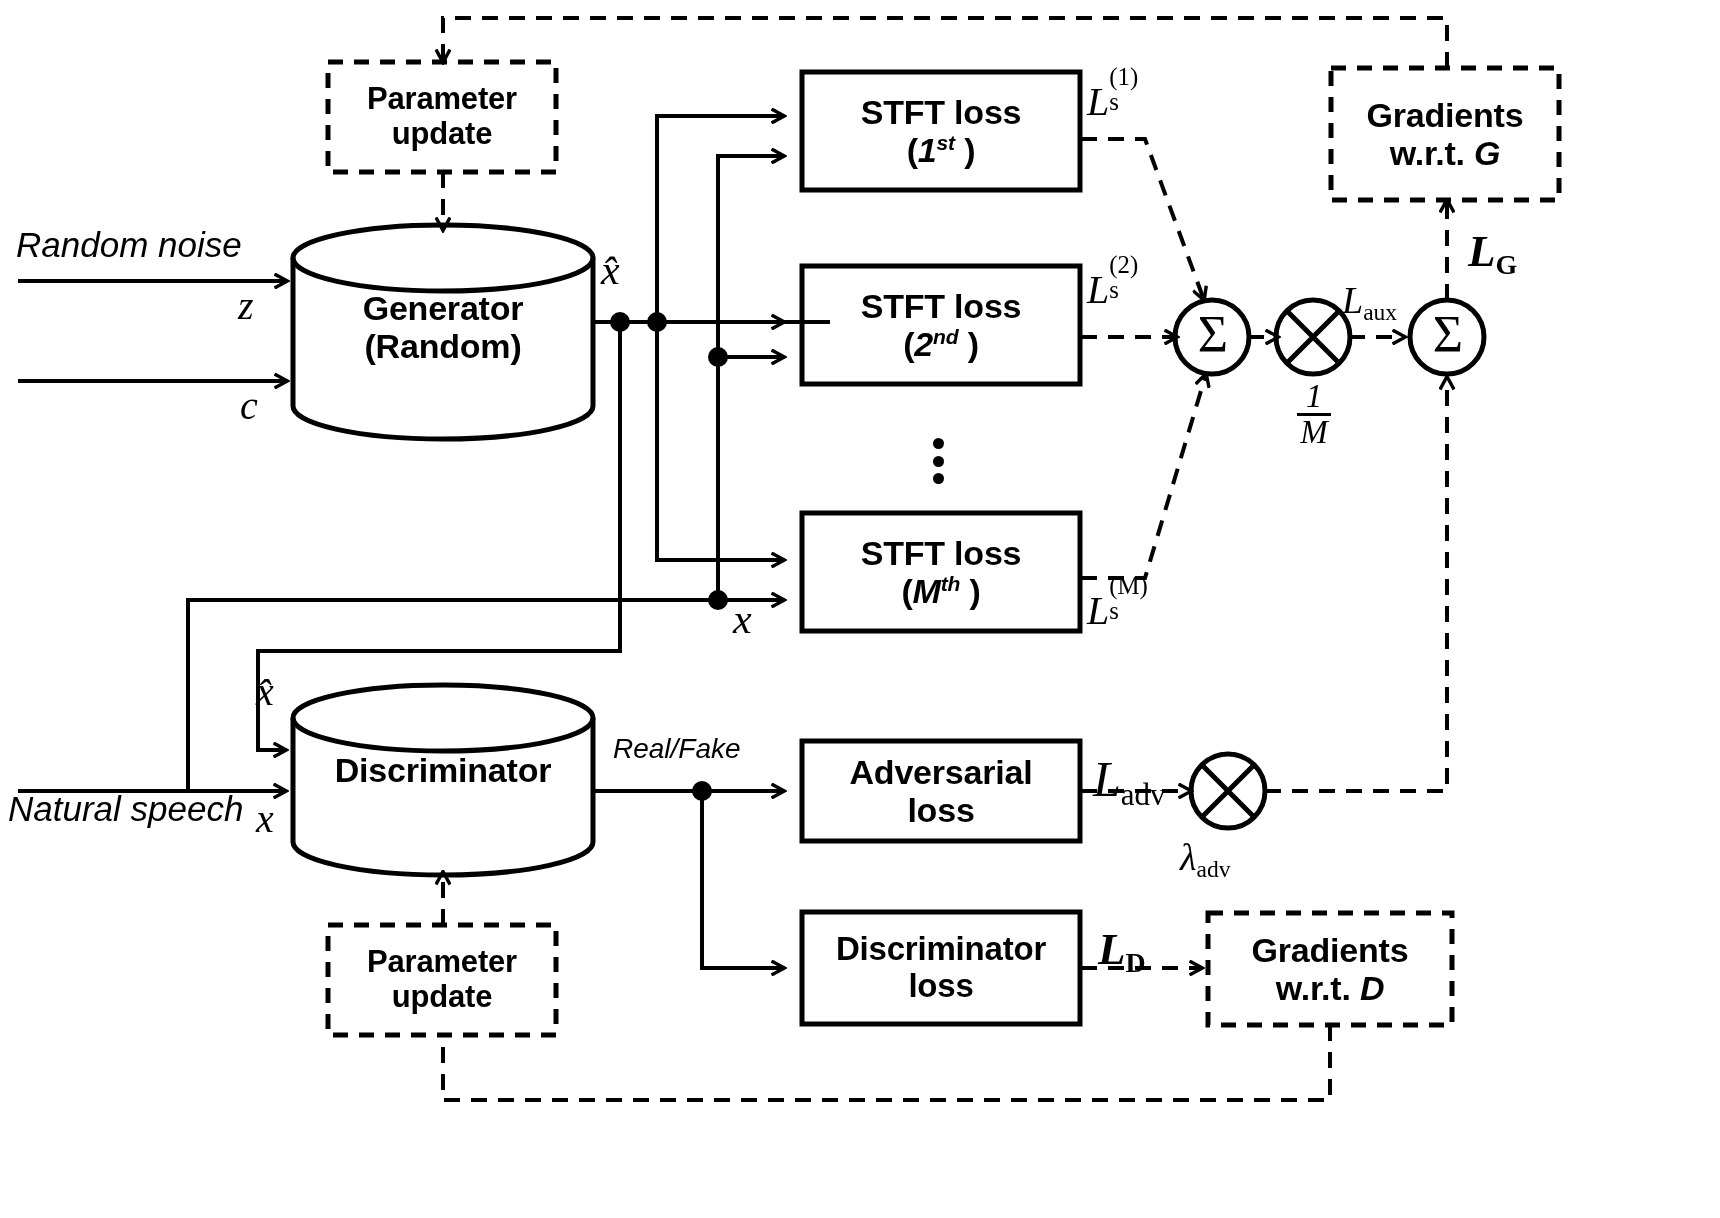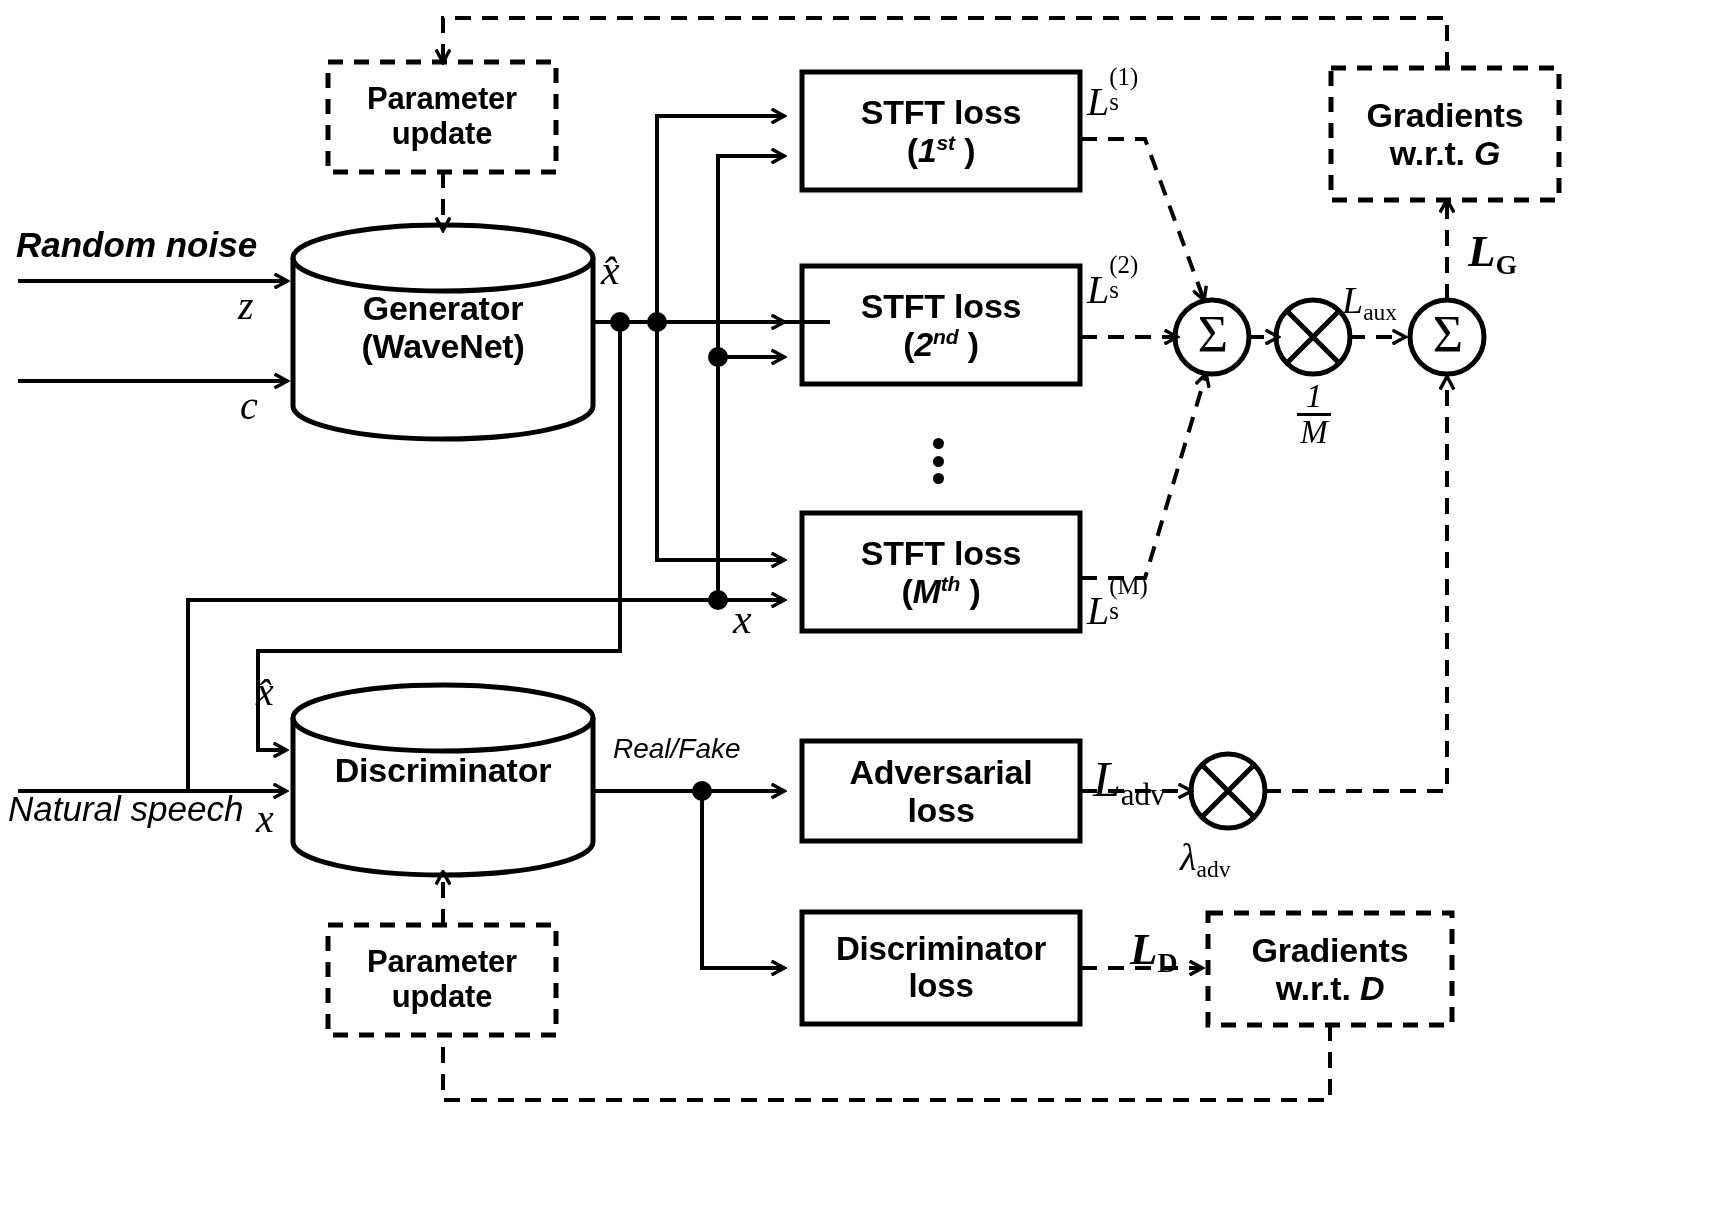--- a/index.html
+++ b/index.html
@@ -142,21 +142,21 @@
     </g>
   </svg>
 
   <div class="boxlabel" style="left:328px;top:62px;width:228px;height:110px;font-size:31px;">
     <span>Parameter</span>
     <span>update</span>
   </div>
 
   <div class="boxlabel" style="left:293px;top:272px;width:300px;height:110px;font-size:34px;">
     <span>Generator</span>
-    <span>(WaveNet)</span>
+    <span>(Random)</span>
   </div>
 
   <div class="boxlabel" style="left:293px;top:745px;width:300px;height:50px;font-size:34px;">
     <span>Discriminator</span>
   </div>
 
   <div class="boxlabel" style="left:328px;top:925px;width:228px;height:110px;font-size:31px;">
     <span>Parameter</span>
     <span>update</span>
   </div>
@@ -209,21 +209,21 @@
     <span class="frac">
       <span class="num">1</span>
       <span class="den">M</span>
     </span>
   </div>
 
   <div class="lbl serif" style="left:1180px;top:835px;font-size:38px;">
     <span class="mathit">λ</span><sub>adv</sub>
   </div>
 
-  <div class="lbl italic" style="left:16px;top:225px;font-size:35px;font-weight:bold;">Random noise</div>
+  <div class="lbl italic" style="left:16px;top:225px;font-size:35px;">Random noise</div>
   <div class="lbl mathit" style="left:238px;top:282px;font-size:40px;">z</div>
   <div class="lbl mathit" style="left:240px;top:382px;font-size:40px;">c</div>
 
   <div class="lbl italic" style="left:8px;top:789px;font-size:35px;">Natural speech</div>
   <div class="lbl mathit" style="left:256px;top:795px;font-size:40px;">x</div>
   <div class="lbl mathit" style="left:256px;top:668px;font-size:40px;">x̂</div>
 
   <div class="lbl mathit" style="left:601px;top:246px;font-size:42px;">x̂</div>
   <div class="lbl mathit" style="left:733px;top:595px;font-size:42px;">x</div>
 
@@ -244,17 +244,17 @@
   </div>
 
   <div class="lbl serif bold" style="left:1468px;top:225px;font-size:45px;">
     <span class="mathit bold">L</span><sub>G</sub>
   </div>
 
   <div class="lbl serif" style="left:1093px;top:750px;font-size:50px;">
     <span class="mathit">L</span><sub>adv</sub>
   </div>
 
-  <div class="lbl serif bold" style="left:1098px;top:923px;font-size:45px;margin-left:32px;">
+  <div class="lbl serif bold" style="left:1098px;top:923px;font-size:45px;">
     <span class="mathit bold">L</span><sub>D</sub>
   </div>
 
 </div>
 
 </body></html>

